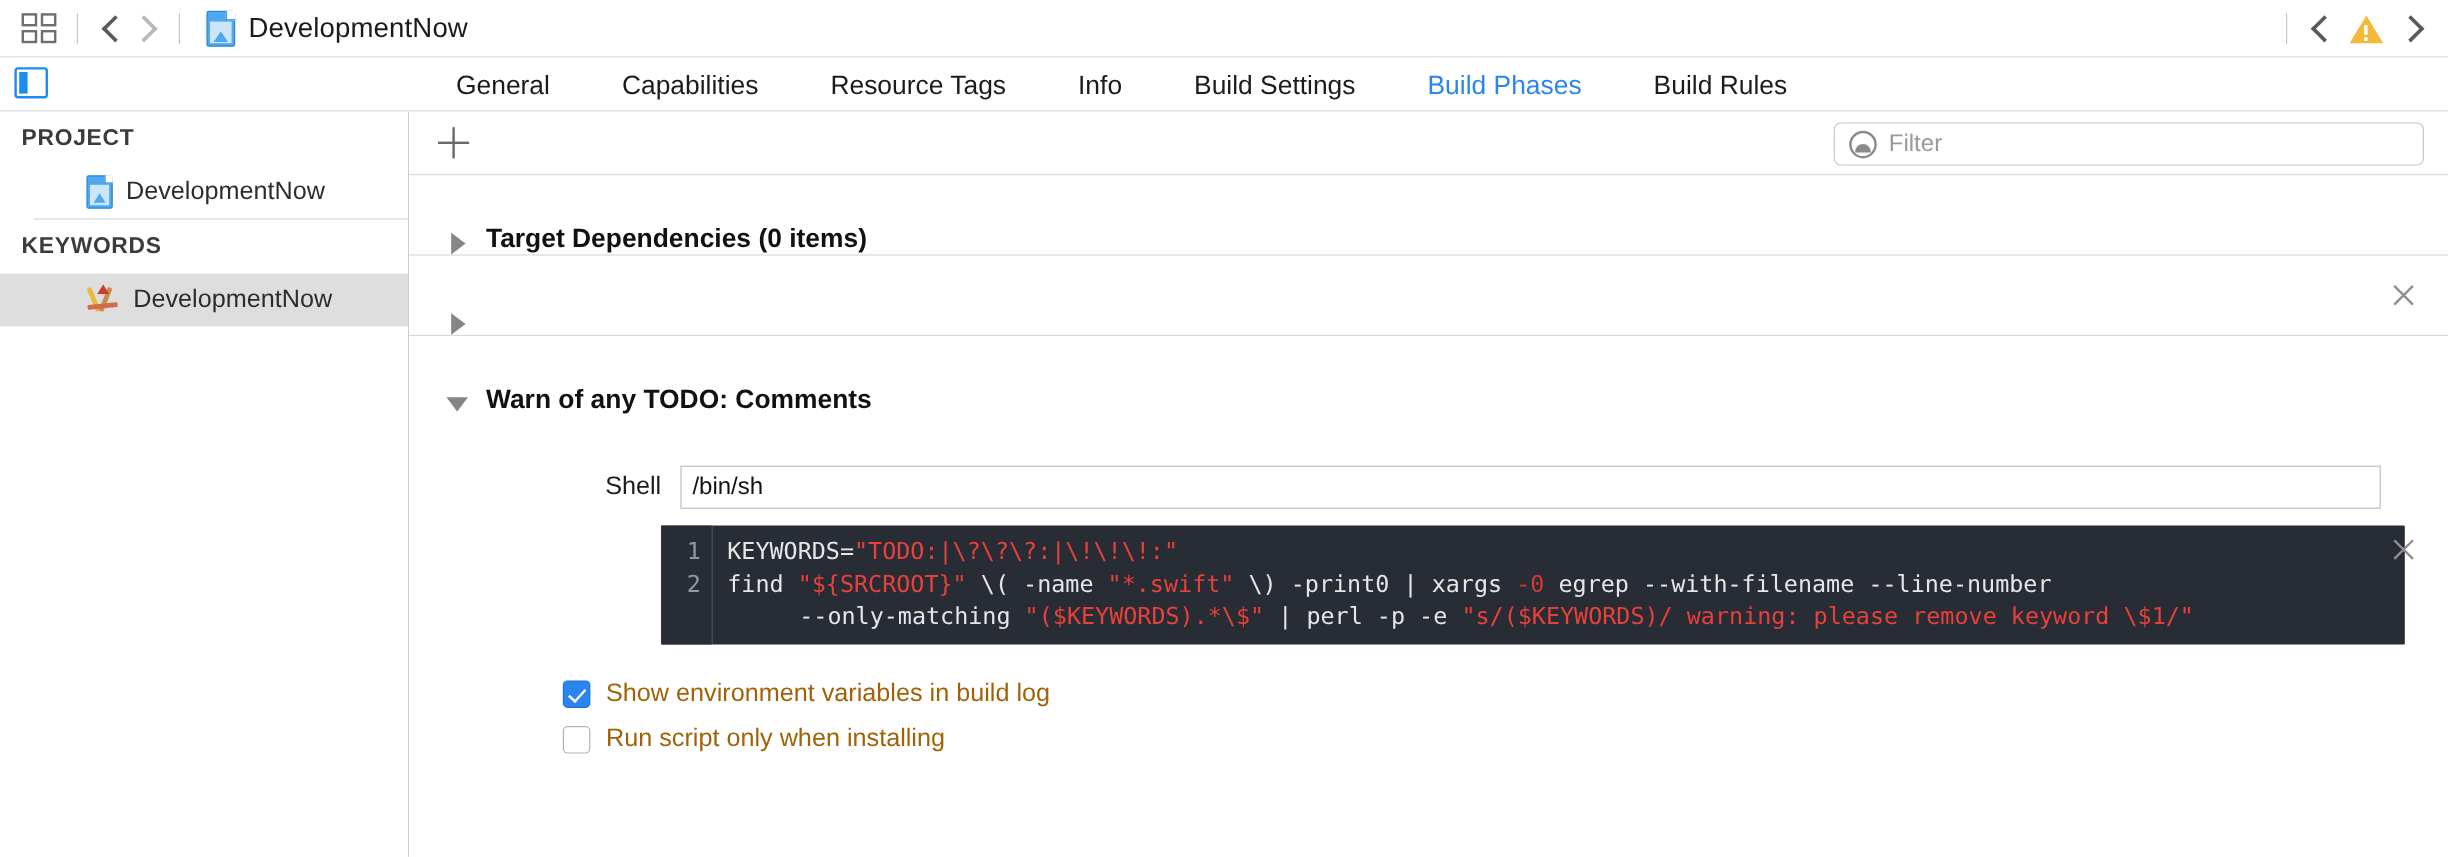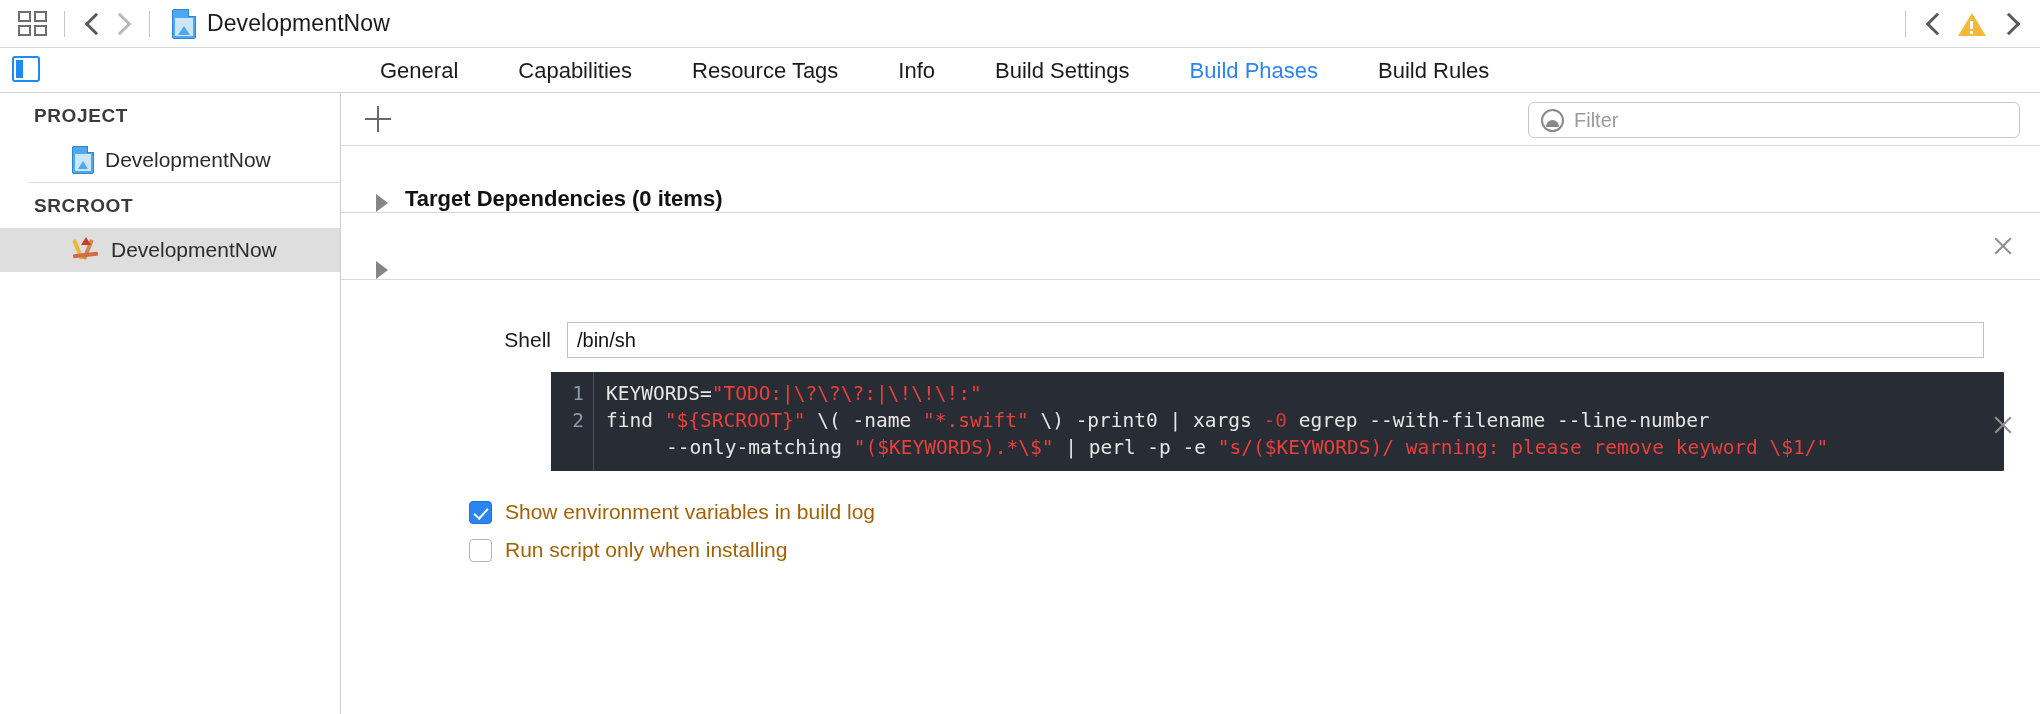--- a/index.html
+++ b/index.html
@@ -97,21 +97,21 @@
   }
   .tab.active { color: #2b85f0; }
 
   
   .sidebar {
     position: absolute; left: 0; top: 93px; width: 341px; height: 621px;
     background: #ffffff; border-right: 1px solid #cfcfcf;
   }
   .side-group {
     font-size: 19px; font-weight: bold; color: #3b3b3b; letter-spacing: .6px;
-    padding: 12px 0 11px 34px;
+    padding: 12px 0 11px 18px;
   }
   .side-row {
     display: flex; align-items: center; height: 44px; padding-left: 72px;
     font-size: 21px; color: #2c2c2c;
   }
   .side-row.selected { background: #dedede; }
   .side-div { height: 1px; background: #d9d9d9; margin-left: 28px; margin-right: 0; }
 
   .proj-icon { width: 22px; height: 28px; position: relative; margin-right: 11px; }
   .proj-icon .page { position:absolute; inset:0; background:#4ea8ef; border:1px solid #2f86cc; border-radius:2px; }
@@ -290,21 +290,21 @@
   <div class="side-row">
     <span class="proj-icon">
       <span class="page"></span>
         <span class="inner"></span>
         <span class="star"></span>
         <span class="fold"></span>
     </span>
     <span>DevelopmentNow</span>
   </div>
   <div class="side-div"></div>
-  <div class="side-group">SRCROOT</div>
+  <div class="side-group">KEYWORDS</div>
   <div class="side-row selected">
     <span class="target-icon">
       <span class="pencil"></span>
         <span class="ruler"></span>
         <span class="bar"></span>
         <span class="tip"></span>
     </span>
     <span>DevelopmentNow</span>
   </div>
 </div>
@@ -327,20 +327,24 @@
   </div>
 
   <div class="phase">
     <div class="phase-head">
       <span class="tri-btn closed"></span>
     </div>
     <span class="close-x"></span>
   </div>
 
   <div class="phase" style="border-bottom:none">
+    <div class="phase-head">
+      <span class="tri-btn open"></span>
+      <span class="phase-title">Warn of any TODO: Comments</span>
+    </div>
     <span class="close-x"></span>
 
     <div class="phase-body">
 
       <div class="shell-row">
         <span class="shell-label">Shell</span>
         <div class="shell-input">
           <span>/bin/sh</span>
         </div>
       </div>

